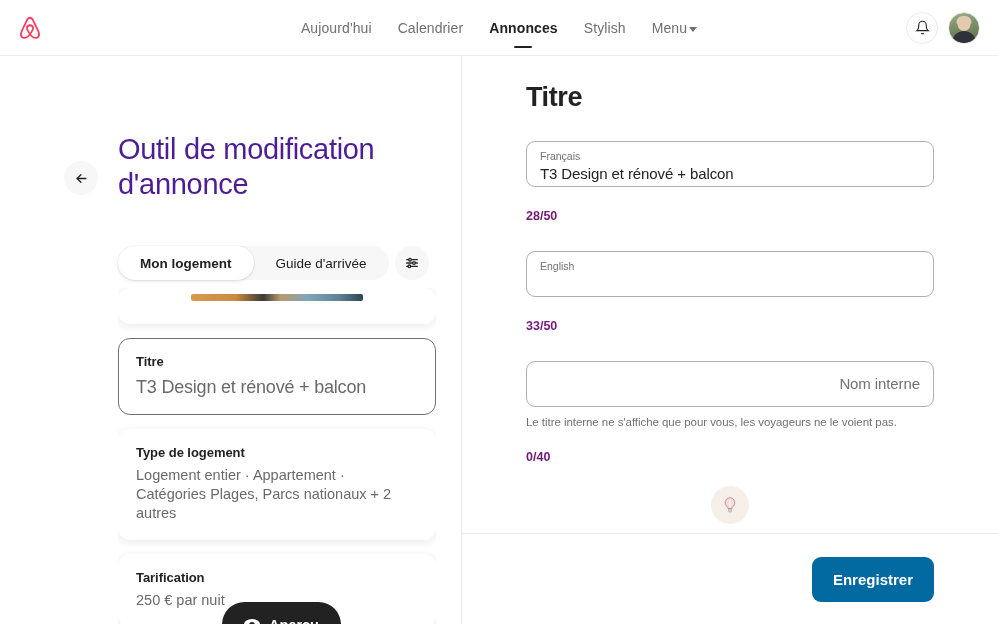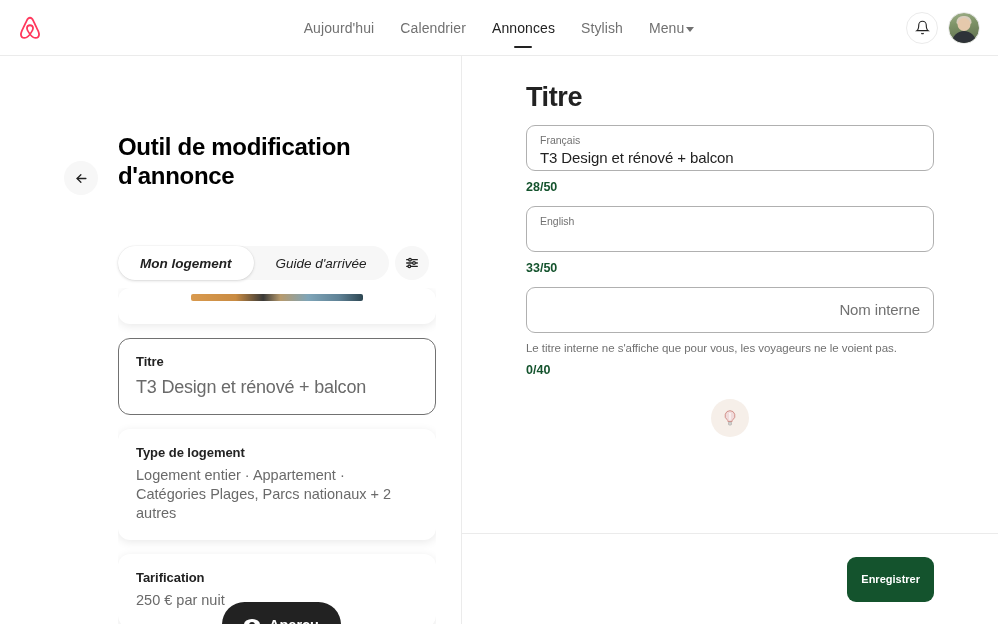--- a/index.html
+++ b/index.html
@@ -20,21 +20,21 @@
   }
   .logo { margin-left: 16px; width: 30px; height: 32px; display: flex; align-items: center; }
   .nav-center {
     position: absolute; left: 0; right: 0; top: 0; height: 56px;
     display: flex; align-items: center; justify-content: center; gap: 26px;
   }
   .nav-link {
     font-size: 14px; color: #717171; letter-spacing: .1px;
     position: relative; padding: 2px 0; cursor: pointer; white-space: nowrap;
   }
-  .nav-link.active { color: #222; font-weight: 400; }
+  .nav-link.active { color: #222; font-weight: 700; }
   .nav-link.active::after {
     content: ""; position: absolute; left: 50%; transform: translateX(-50%);
     bottom: -10px; width: 18px; height: 2.5px; background: #222; border-radius: 2px;
   }
   .nav-menu { display: flex; align-items: center; gap: 2px; }
   .chev { width: 0; height: 0; border-left: 4px solid transparent; border-right: 4px solid transparent;
           border-top: 5px solid #717171; margin-top: 2px; }
   .nav-right {
     margin-left: auto; display: flex; align-items: center; gap: 10px; margin-right: 18px;
   }
@@ -68,24 +68,24 @@
     width: 462px; height: 568px; position: relative;
     border-right: 1px solid #ebebeb; overflow: hidden; background: #fff;
   }
   .back-btn {
     position: absolute; left: 64px; top: 105px;
     width: 34px; height: 34px; border-radius: 50%; background: #f7f7f7;
     display: flex; align-items: center; justify-content: center; cursor: pointer;
   }
   .page-title {
     position: absolute; left: 118px; top: 76px; width: 300px;
-    font-size: 24px; line-height: 1.22; font-weight: 700; letter-spacing: -.3px; color: #000000;
+    font-size: 29px; line-height: 1.22; font-weight: 400; letter-spacing: -.3px; color: #4c1d95;
   }
   .seg-row {
-    position: absolute; left: 118px; top: 190px; display: flex; gap: 6px; font-style: italic;
+    position: absolute; left: 118px; top: 190px; display: flex; gap: 6px;
   }
   .seg {
     display: flex; background: #f7f7f7; border-radius: 22px; padding: 0; height: 34px; align-items: center;
   }
   .seg-item {
     height: 34px; padding: 0 22px; border-radius: 22px; display: flex; align-items: center;
     font-size: 13.5px; color: #222; cursor: pointer; white-space: nowrap;
   }
   .seg-item.active {
     background: #fff; font-weight: 600;
@@ -129,42 +129,42 @@
     width: 16px; height: 11px; border-radius: 50% 50%; background: #fff;
     display: flex; align-items: center; justify-content: center;
   }
   .eye i { width: 6px; height: 6px; border-radius: 50%; background: #222; display: block; }
 
   
   .right { width: 536px; height: 568px; position: relative; background: #fff; }
   .right-scroll { position: absolute; inset: 0 0 91px 0; padding: 26px 64px 0; overflow: hidden; }
   .sec-title { font-size: 27px; font-weight: 600; letter-spacing: -.4px; color: #222; }
   .field {
-    margin-top: 12px; border: 1px solid #b0b0b0; border-radius: 9px;
+    margin-top: 28px; border: 1px solid #b0b0b0; border-radius: 9px;
     padding: 8px 13px 9px; height: 46px; background: #fff; cursor: text;
   }
   .field-label { font-size: 10.5px; color: #717171; line-height: 1.2; }
   .field-value { font-size: 15px; color: #222; margin-top: 2px; letter-spacing: -.1px; }
   .field.placeholder-only { padding-top: 13px; }
   .field-placeholder { font-size: 15px; color: #717171; letter-spacing: -.1px; text-align: right; }
-  .counter { font-size: 12.5px; color: #14532d; font-weight: 600; margin-top: 9px; }
+  .counter { font-size: 12.5px; color: #701a75; font-weight: 600; margin-top: 22px; }
   .helper { font-size: 11.5px; color: #717171; margin-top: 9px; letter-spacing: -.05px; }
   .bulb-wrap { display: flex; justify-content: center; margin-top: 22px; }
   .bulb {
     width: 38px; height: 38px; border-radius: 50%; background: #f6efe9;
     display: flex; align-items: center; justify-content: center;
   }
   .footer {
     position: absolute; left: 0; right: 0; bottom: 0; height: 91px;
     border-top: 1px solid #ebebeb; display: flex; align-items: center;
     justify-content: flex-end; padding-right: 64px;
   }
   .save-btn {
-    height: 45px; padding: 0 14px; border-radius: 9px; border: none;
-    background: #14532d; color: #ffffff; font-size: 11px; font-weight: 600;
+    height: 45px; padding: 0 21px; border-radius: 9px; border: none;
+    background: #0369a1; color: #ffffff; font-size: 15px; font-weight: 600;
     font-family: inherit; cursor: not-allowed;
   }
 </style>
 </head>
 <body>
 
 <div class="topnav">
   <div class="logo">
     <svg width="28" height="30" viewBox="0 0 32 32" fill="none">
       <path d="M16 3.2c-2.1 0-3.5 1.5-4.6 3.8-1.6 3.3-4.6 9.5-5.7 12.1-.8 1.9-1.1 3.2-1.1 4.3 0 2.9 2.1 5 4.9 5 2.1 0 4.2-1.2 6.5-3.7 2.3 2.5 4.4 3.7 6.5 3.7 2.8 0 4.9-2.1 4.9-5 0-1.1-.3-2.4-1.1-4.3-1.1-2.6-4.1-8.8-5.7-12.1C19.5 4.7 18.1 3.2 16 3.2zm0 2.1c1 0 1.9.9 2.8 2.7 1.6 3.2 4.5 9.3 5.6 11.8.7 1.7.9 2.7.9 3.5 0 1.8-1.2 3-3 3-1.6 0-3.3-1.1-5.2-3.3 2.2-2.8 3.4-5 3.4-6.9 0-2.5-1.8-4.3-4.5-4.3s-4.5 1.8-4.5 4.3c0 1.9 1.2 4.1 3.4 6.9-1.9 2.2-3.6 3.3-5.2 3.3-1.8 0-3-1.2-3-3 0-.8.2-1.8.9-3.5 1.1-2.5 4-8.6 5.6-11.8.9-1.8 1.8-2.7 2.8-2.7zm0 8.6c1.5 0 2.4.9 2.4 2.3 0 1.3-.9 3-2.4 5.2-1.5-2.2-2.4-3.9-2.4-5.2 0-1.4.9-2.3 2.4-2.3z" fill="#FF385C"></path>

